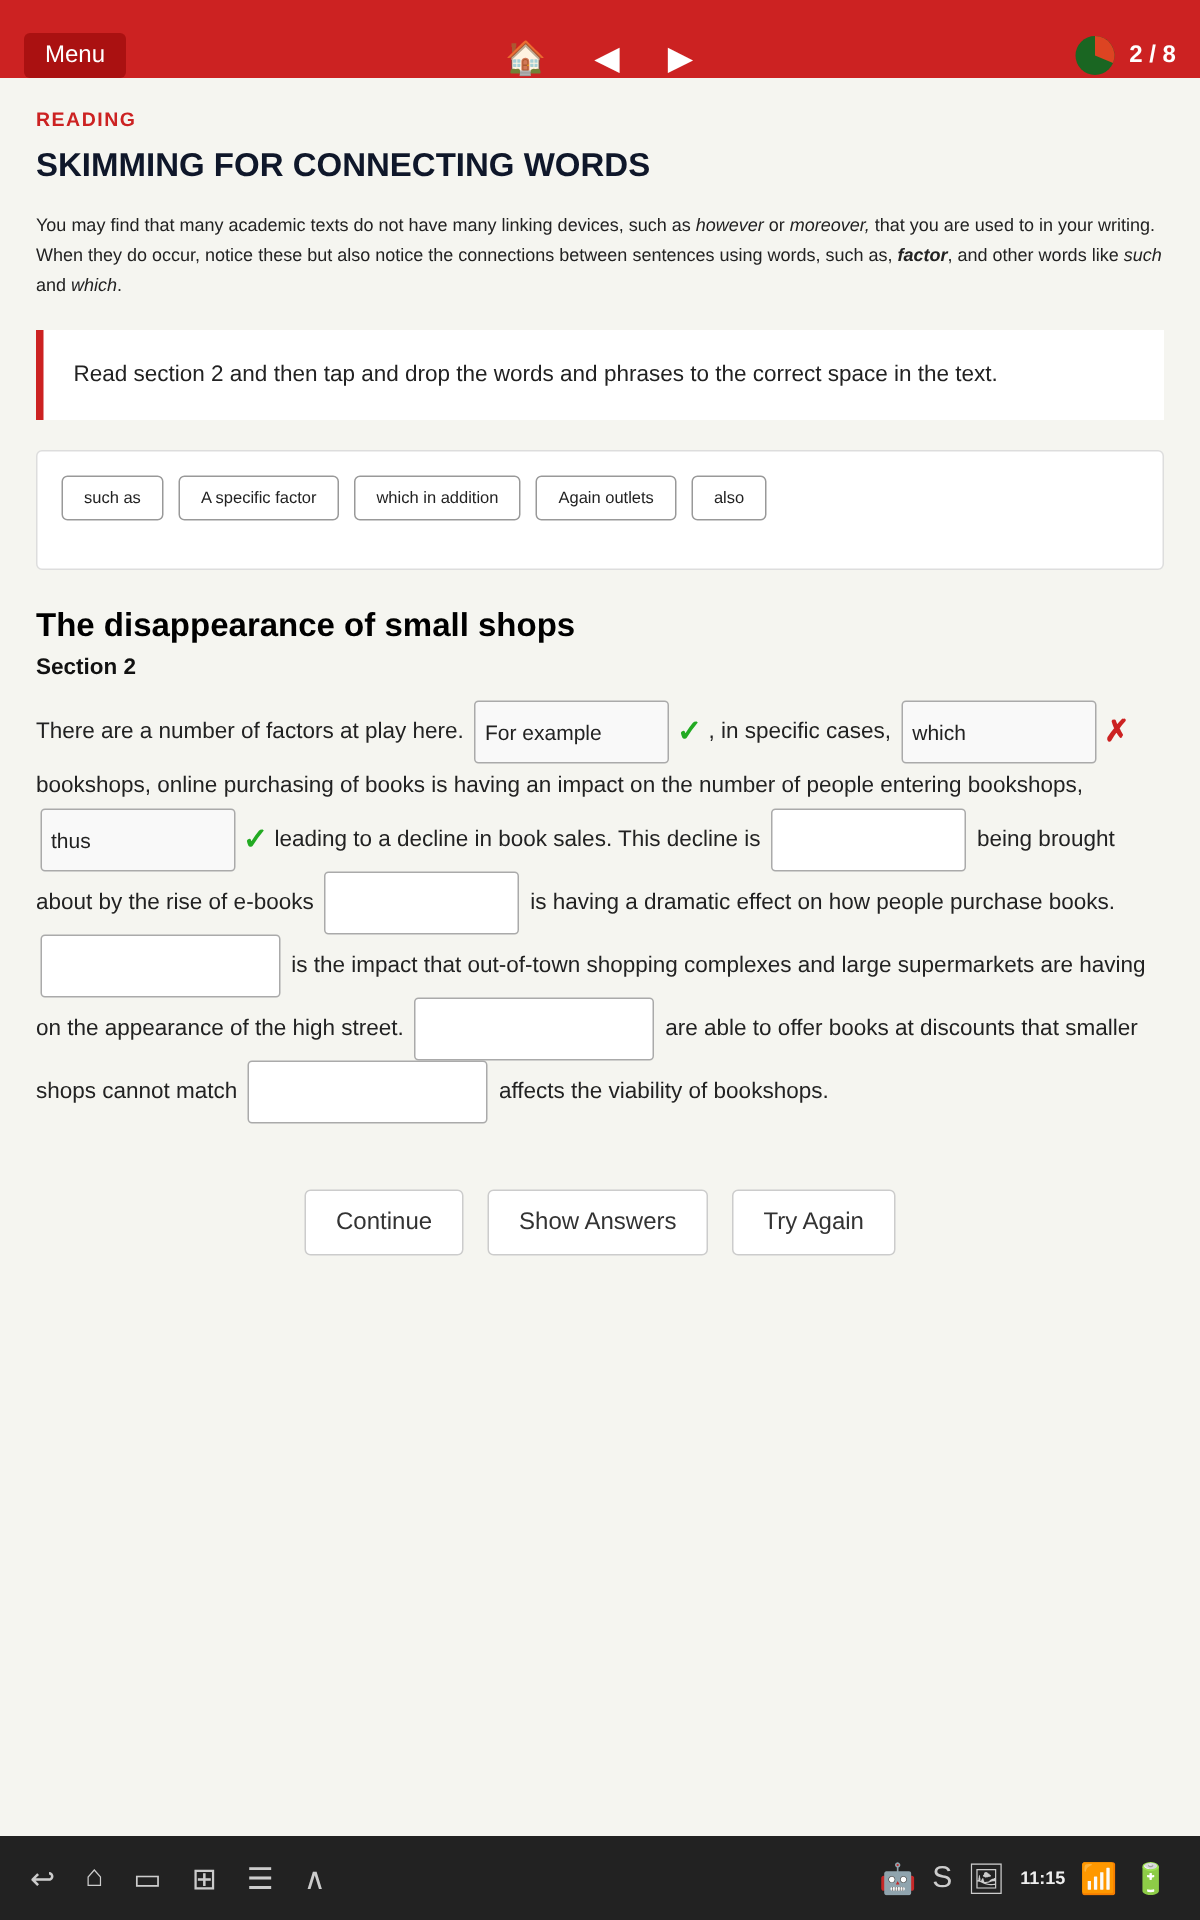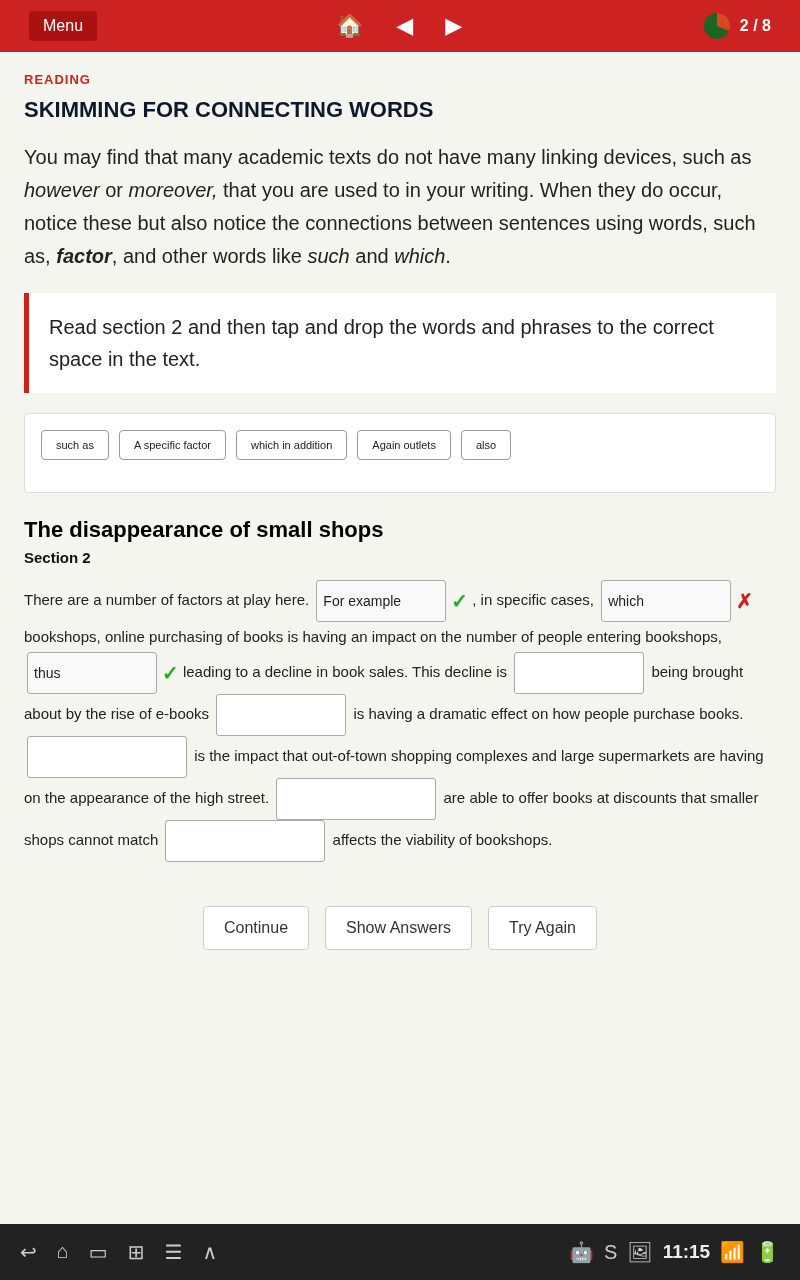--- a/index.html
+++ b/index.html
@@ -12,23 +12,23 @@
       overflow: hidden;
       display: flex;
       flex-direction: column;
     }
 
     
     .top-bar {
       background: #cc2222;
       height: 52px;
       display: flex;
-      align-items: center;
+      align-items: flex-end;
       justify-content: space-between;
-      padding: 0 29px;
+      padding: 0 16px;
       flex-shrink: 0;
     }
     .menu-btn {
       background: #aa1111;
       color: white;
       border: none;
       padding: 6px 14px;
       font-size: 16px;
       border-radius: 4px;
       cursor: pointer;
@@ -73,39 +73,39 @@
     }
 
     .page-title {
       font-size: 22px;
       font-weight: bold;
       color: #0f172a;
       margin-bottom: 18px;
     }
 
     .intro-text {
-      font-size: 20px;
+      font-size: 12px;
       line-height: 1.65;
       color: #222;
       margin-bottom: 20px;
     }
     .intro-text em {
       font-style: italic;
     }
     .intro-text strong {
       font-weight: bold;
       font-style: italic;
     }
 
     .instruction-box {
       background: white;
       border-left: 5px solid #cc2222;
       padding: 18px 20px;
       margin-bottom: 20px;
-      font-size: 20px;
+      font-size: 15px;
       color: #222;
       line-height: 1.6;
     }
 
     
     .word-bank {
       background: white;
       border: 1px solid #ddd;
       border-radius: 4px;
       padding: 16px;
@@ -227,21 +227,21 @@
       display: flex;
       align-items: center;
       gap: 10px;
     }
     .sys-icon {
       color: #ccc;
       font-size: 20px;
     }
     .sys-time {
       color: #eee;
-      font-size: 19px;
+      font-size: 12px;
       font-weight: bold;
     }
   </style>
 </head>
 <body>
 
 <div class="top-bar">
   <button class="menu-btn">Menu</button>
   <div class="nav-icons">
     <span class="nav-icon">🏠</span>

